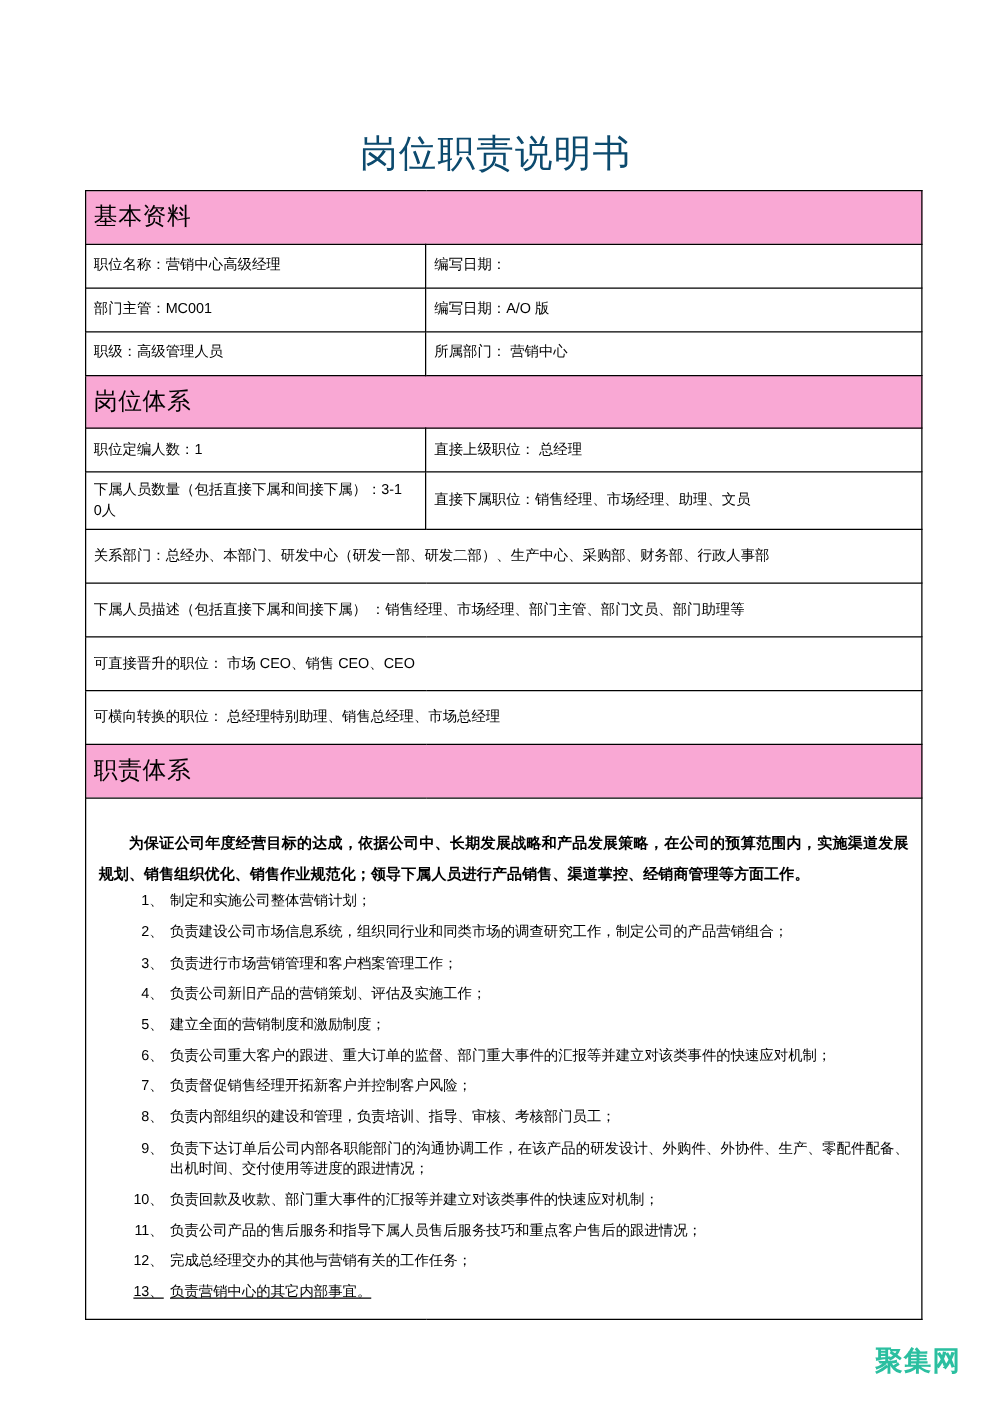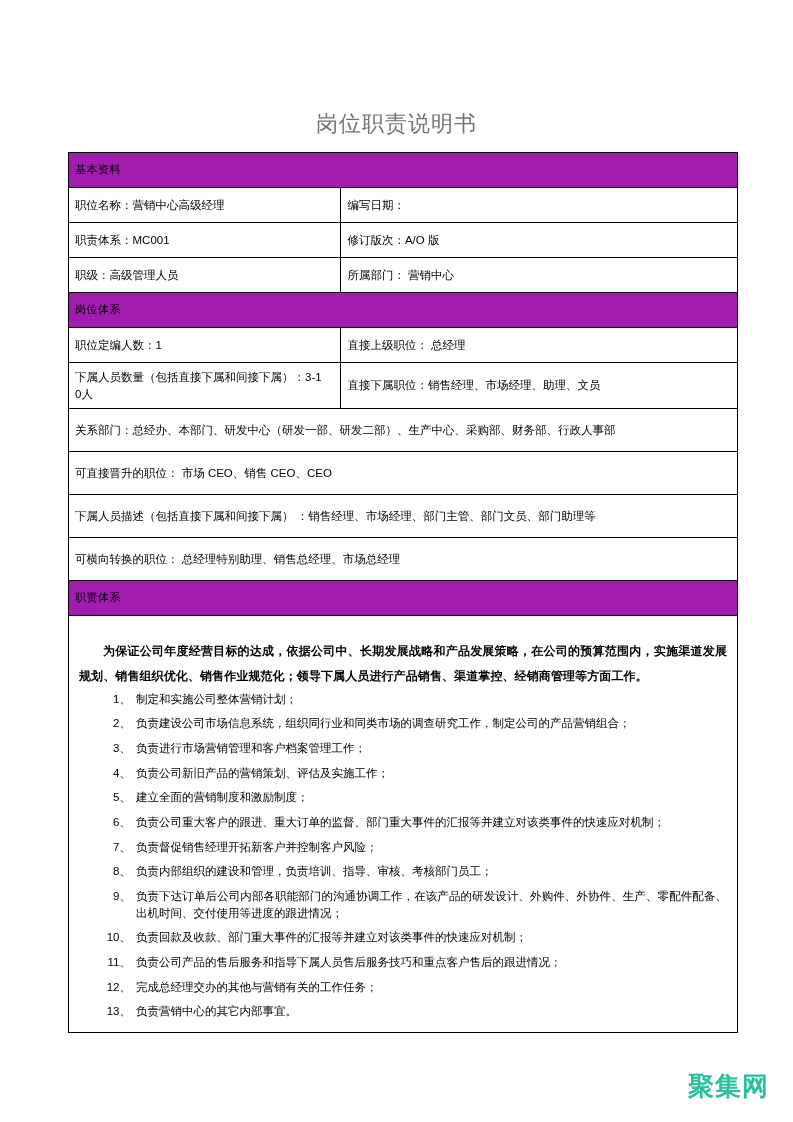--- a/index.html
+++ b/index.html
@@ -26,25 +26,25 @@
   }
 
   
   .doc-title {
     position: absolute;
     left: 0;
     top: 108px;
     width: 793px;
     text-align: center;
     font-family: "Liberation Serif", "DejaVu Serif", serif;
-    font-size: 22px;
+    font-size: 30px;
     line-height: 32px;
     letter-spacing: 1px;
     font-weight: 400;
-    color: #737373;
+    color: #0c4a6e;
   }
 
   
   .jd-table {
     position: absolute;
     left: 68px;
     top: 152px;
     width: 670px;
     border-collapse: collapse;
     table-layout: fixed;
@@ -55,22 +55,22 @@
   .jd-table td {
     border: 1px solid #000000;
     padding: 6px 17px 6px 6px;
     vertical-align: middle;
     line-height: 1.45;
     word-break: break-all;
   }
 
   
   tr.section-head td {
-    background: #a21caf;
-    font-size: 11px;
+    background: #f9a8d4;
+    font-size: 19px;
     padding: 7px 6px 7px 6px;
     height: 20px;
     letter-spacing: .5px;
   }
 
   td.col-left  { width: 272px; }
   td.col-right { width: 396px; }
 
   tr.info-row td { height: 22px; }
 
@@ -118,21 +118,21 @@
     text-align: justify;
     word-break: break-all;
   }
 
   
   .watermark {
     position: absolute;
     right: 24px;
     bottom: 18px;
     font-family: "DejaVu Sans", "Liberation Sans", sans-serif;
-    font-size: 26px;
+    font-size: 22px;
     font-weight: bold;
     letter-spacing: 1px;
     color: #2bbfa0;
     user-select: none;
   }
 </style>
 </head>
 <body>
 
 <div class="page">
@@ -149,22 +149,22 @@
       <tr class="section-head">
         <td colspan="2">基本资料</td>
       </tr>
 
       <tr class="info-row">
         <td class="col-left">职位名称：营销中心高级经理</td>
         <td class="col-right">编写日期：</td>
       </tr>
 
       <tr class="info-row">
-        <td class="col-left">职责体系：MC001</td>
-        <td class="col-right">修订版次：A/O 版</td>
+        <td class="col-left">部门主管：MC001</td>
+        <td class="col-right">编写日期：A/O 版</td>
       </tr>
 
       <tr class="info-row">
         <td class="col-left">职级：高级管理人员</td>
         <td class="col-right">所属部门： 营销中心</td>
       </tr>
 
       <tr class="section-head">
         <td colspan="2">岗位体系</td>
       </tr>
@@ -177,25 +177,25 @@
       <tr>
         <td class="col-left tall">下属人员数量（包括直接下属和间接下属）：3-10人</td>
         <td class="col-right tall">直接下属职位：销售经理、市场经理、助理、文员</td>
       </tr>
 
       <tr>
         <td colspan="2" class="tall">关系部门：总经办、本部门、研发中心（研发一部、研发二部）、生产中心、采购部、财务部、行政人事部</td>
       </tr>
 
       <tr>
+        <td colspan="2" class="tall">下属人员描述（包括直接下属和间接下属） ：销售经理、市场经理、部门主管、部门文员、部门助理等</td>
+      </tr>
+
+      <tr>
         <td colspan="2" class="tall">可直接晋升的职位： 市场 CEO、销售 CEO、CEO</td>
-      </tr>
-
-      <tr>
-        <td colspan="2" class="tall">下属人员描述（包括直接下属和间接下属） ：销售经理、市场经理、部门主管、部门文员、部门助理等</td>
       </tr>
 
       <tr>
         <td colspan="2" class="tall">可横向转换的职位：  总经理特别助理、销售总经理、市场总经理</td>
       </tr>
 
       <tr class="section-head">
         <td colspan="2">职责体系</td>
       </tr>
 
@@ -247,21 +247,21 @@
                 <span class="txt">负责回款及收款、部门重大事件的汇报等并建立对该类事件的快速应对机制；</span>
               </li>
               <li>
                 <span class="num">11、</span>
                 <span class="txt">负责公司产品的售后服务和指导下属人员售后服务技巧和重点客户售后的跟进情况；</span>
               </li>
               <li>
                 <span class="num">12、</span>
                 <span class="txt">完成总经理交办的其他与营销有关的工作任务；</span>
               </li>
-              <li style="margin-bottom:0;">
+              <li style="margin-bottom:0;text-decoration:underline;">
                 <span class="num">13、</span>
                 <span class="txt">负责营销中心的其它内部事宜。</span>
               </li>
             </ol>
 
           </div>
         </td>
       </tr>
 
     </tbody>

